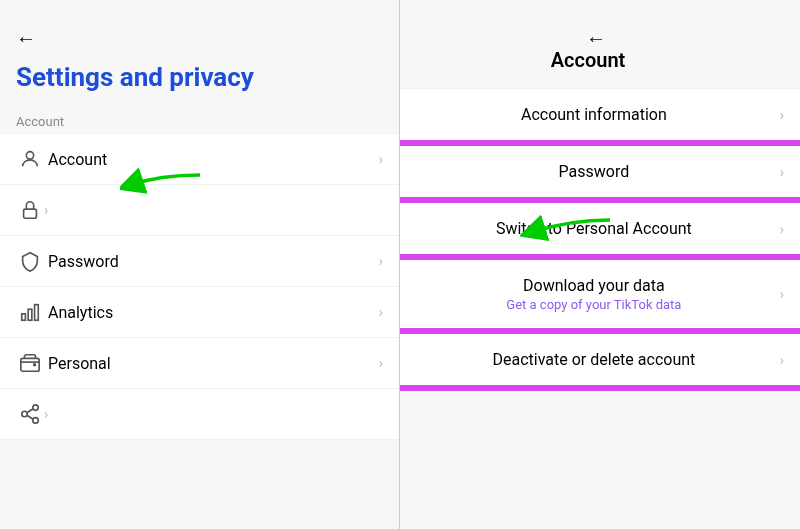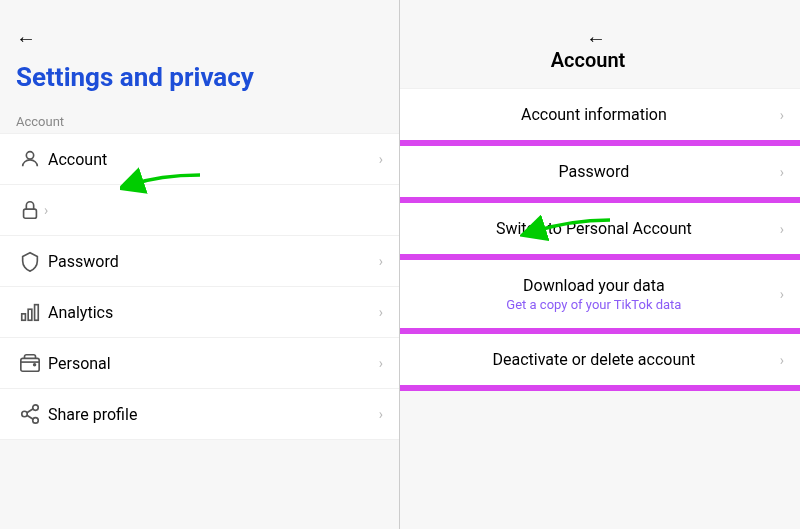--- a/index.html
+++ b/index.html
@@ -275,21 +275,20 @@
     <li class="menu-item">
       <span class="item-icon">
         <svg class="icon-svg" viewBox="0 0 24 24">
           <circle cx="18" cy="5" r="3" stroke="#555" stroke-width="1.8" fill="none"></circle>
           <circle cx="6" cy="12" r="3" stroke="#555" stroke-width="1.8" fill="none"></circle>
           <circle cx="18" cy="19" r="3" stroke="#555" stroke-width="1.8" fill="none"></circle>
           <line x1="8.6" y1="10.7" x2="15.4" y2="6.3" stroke="#555" stroke-width="1.8"></line>
           <line x1="8.6" y1="13.3" x2="15.4" y2="17.7" stroke="#555" stroke-width="1.8"></line>
         </svg>
       </span>
-      <span class="item-label">Share profile</span>
       <span class="item-chevron">›</span>
     </li>
   </ul>
 </div>
 
 <div class="right-panel right-container">
   <div class="right-panel panel-header">
     <div class="back-btn">
       <span class="back-arrow">←</span>
     </div>

